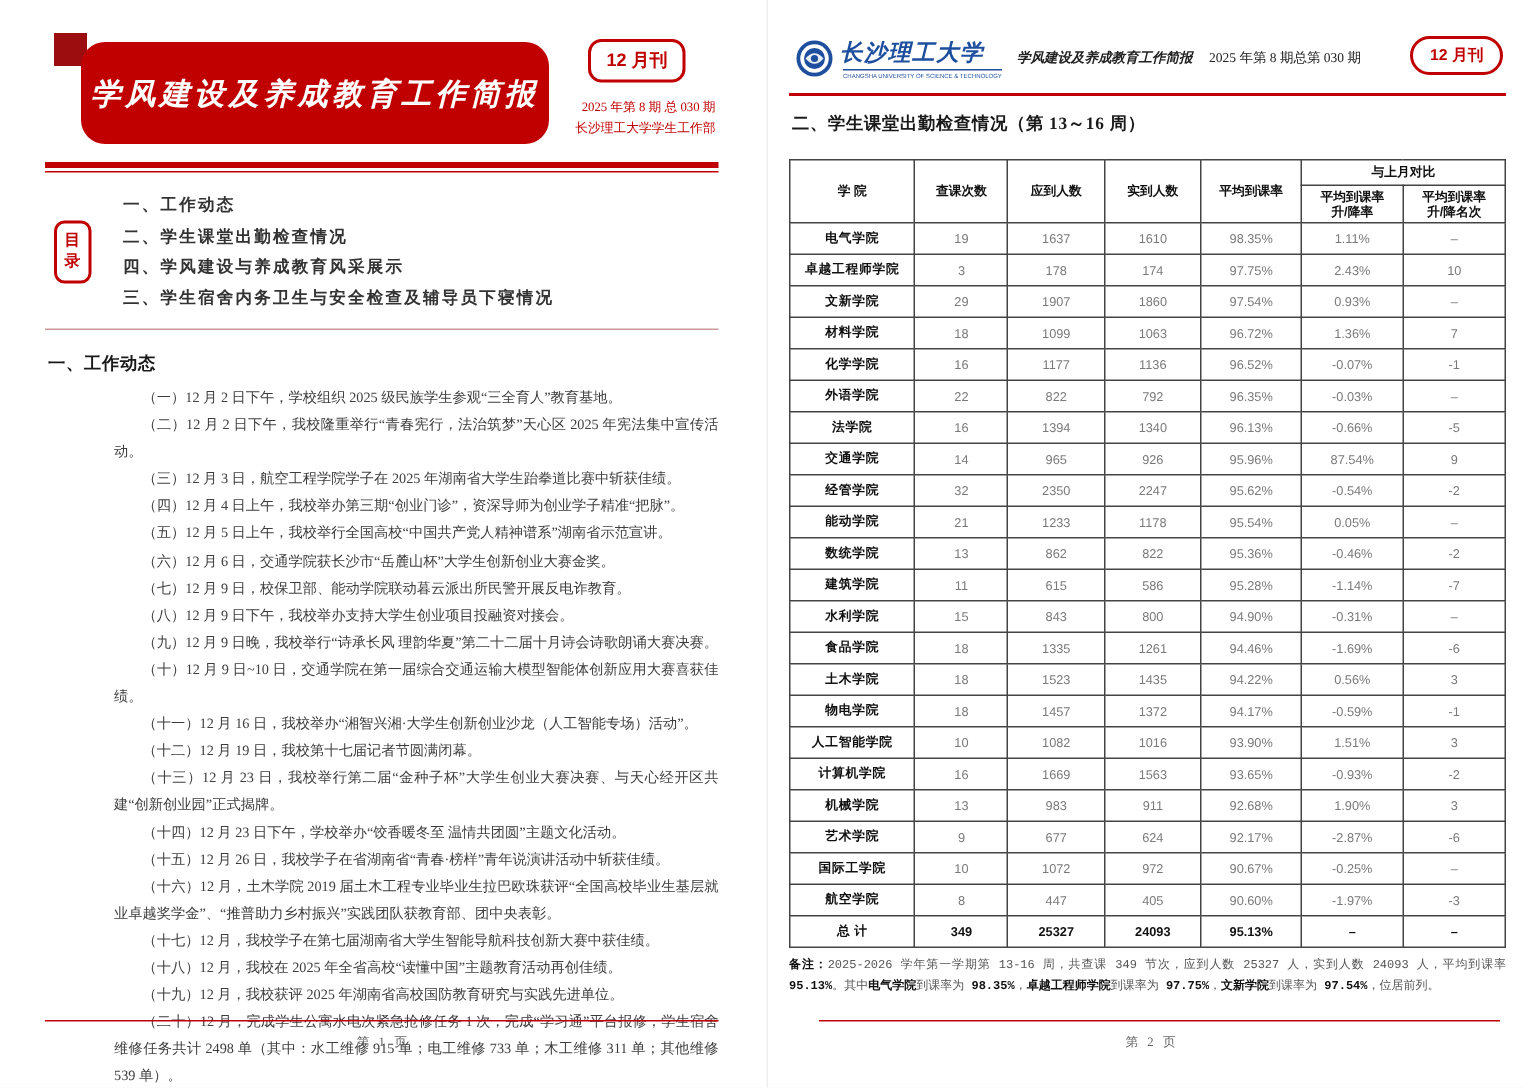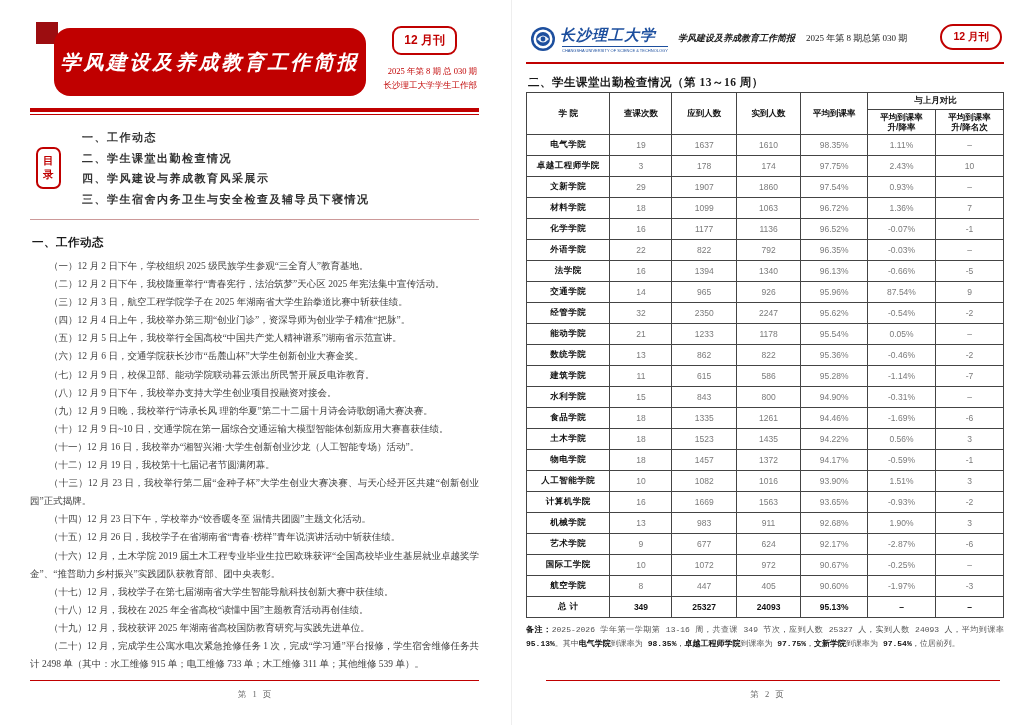--- a/index.html
+++ b/index.html
@@ -23,39 +23,39 @@
   .double-rule .thick { height:3.5px; background:#c00000; }
   .double-rule .thin { height:1.5px; background:#c00000; margin-top:2px; }
   .toc { position:relative; margin-top:10px; min-height:88px; }
   .toc-label { position:absolute; left:6px; top:22px; border:2px solid #c00000; border-radius:7px;
                padding:5px 5px; text-align:center; }
   .toc-label div { color:#c00000; font-size:10.5px; font-weight:bold; line-height:14px; }
   .toc-items { margin-left:52px; padding-top:2px; }
   .toc-item { font-size:11px; font-weight:bold; color:#333333; line-height:20.5px; letter-spacing:1.5px; }
   .toc-rule { height:1px; background:#cc9999; margin-top:6px; }
   .sec-title { font-size:11.5px; font-weight:bold; color:#1a1a1a; margin:15px 0 7px 2px; letter-spacing:0.5px; }
-  .work-items p { font-size:9.5px; color:#3d3d3d; line-height:18.1px; text-indent:2em; text-align:justify; }
+  .work-items p { font-size:9.5px; color:#3d3d3d; line-height:18.1px; text-indent:2em; text-align:justify;margin-left:46px; }
   .page-footer-rule { position:absolute; left:30px; right:32px; bottom:44px; height:1.5px; background:#c00000; }
   .page-num { position:absolute; left:0; right:0; bottom:24px; text-align:center; color:#666666; font-size:8.5px; letter-spacing:2px; }
 
   
   .rp-inner { position:absolute; left:14px; right:20px; top:24px; bottom:0; }
   .rp-header { position:relative; height:38px; }
   .logo { position:absolute; left:4px; top:2px; width:26px; height:26px; }
   .univ-name { position:absolute; left:34px; top:2px; color:#1d4f9e; font-size:15px; font-weight:bold;
                font-style:italic; letter-spacing:1px; white-space:nowrap; }
   .univ-en { position:absolute; left:36px; top:22px; color:#1d4f9e; font-size:4px; white-space:nowrap;
              border-top:1px solid #1d4f9e; padding-top:1px; font-family:"Liberation Sans",sans-serif; }
   .rp-bulletin { position:absolute; left:152px; top:8px; color:#222222; font-size:9px; font-weight:bold;
                  font-style:italic; white-space:nowrap; }
   .rp-issue { position:absolute; left:280px; top:8px; color:#222222; font-size:9px; white-space:nowrap; }
   .issue-badge-r { position:absolute; right:2px; top:0px; border:2px solid #c00000; border-radius:14px;
                    color:#c00000; font-size:10.5px; font-weight:bold; padding:4px 11px; font-family:"Liberation Sans",sans-serif; }
   .rp-rule { height:2px; background:#c00000; }
-  .rp-title { font-size:11.5px; font-weight:bold; color:#1a1a1a; margin:11px 0 2px 2px; letter-spacing:0.5px; }
+  .rp-title { font-size:11.5px; font-weight:bold; color:#1a1a1a; margin:11px 0 16px 2px; letter-spacing:0.5px; }
   table.att { width:100%; border-collapse:collapse; font-family:"Liberation Sans","DejaVu Sans",sans-serif; }
   table.att th, table.att td { border:1px solid #444444; text-align:center; vertical-align:middle; }
   table.att th { font-size:8.5px; color:#111111; padding:2px 1px; }
   table.att td { font-size:8.5px; height:21px; }
   td.college { font-weight:bold; color:#111111; font-family:"Liberation Serif",serif; font-size:9px; letter-spacing:0.5px; }
   td.num { color:#7a7a7a; }
   tr.total-row td { font-weight:bold; color:#111111;text-align:center; }
   tr.total-row td.num { color:#111111; }
   .subhead { font-size:7.8px; line-height:10px; }
   .note { margin-top:5px; font-size:8px; line-height:14px; color:#555555; text-align:justify;

